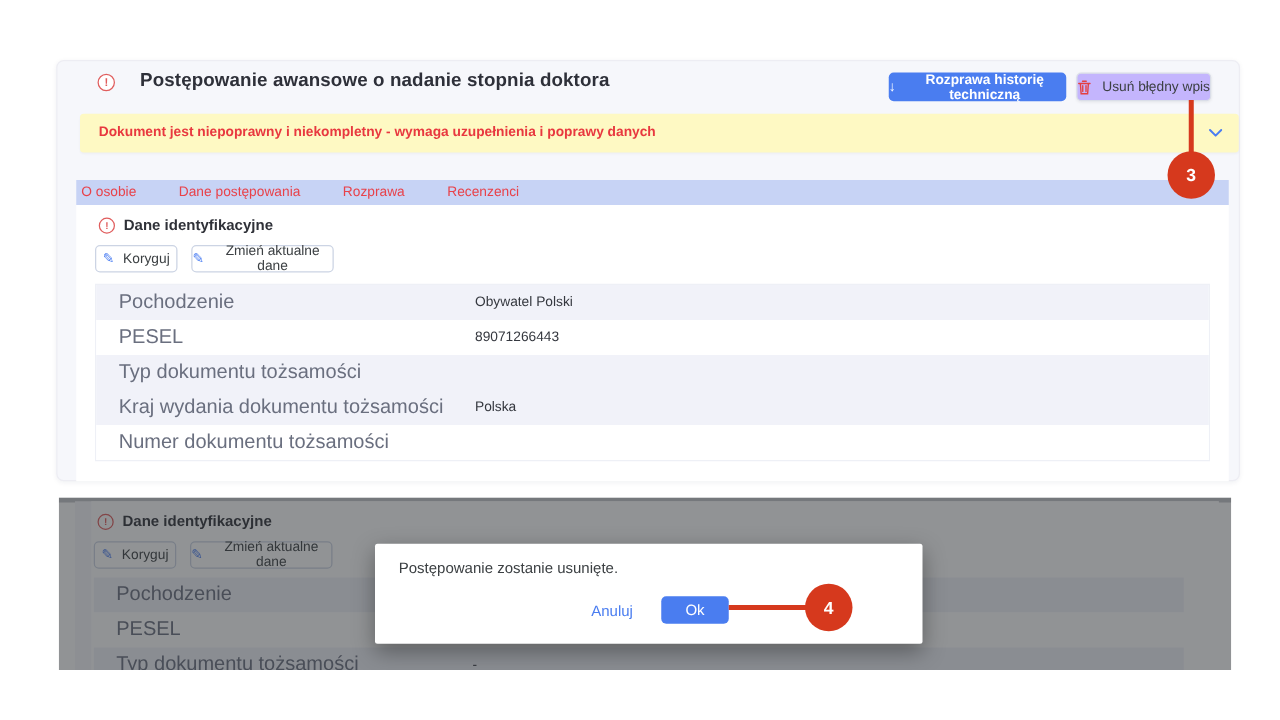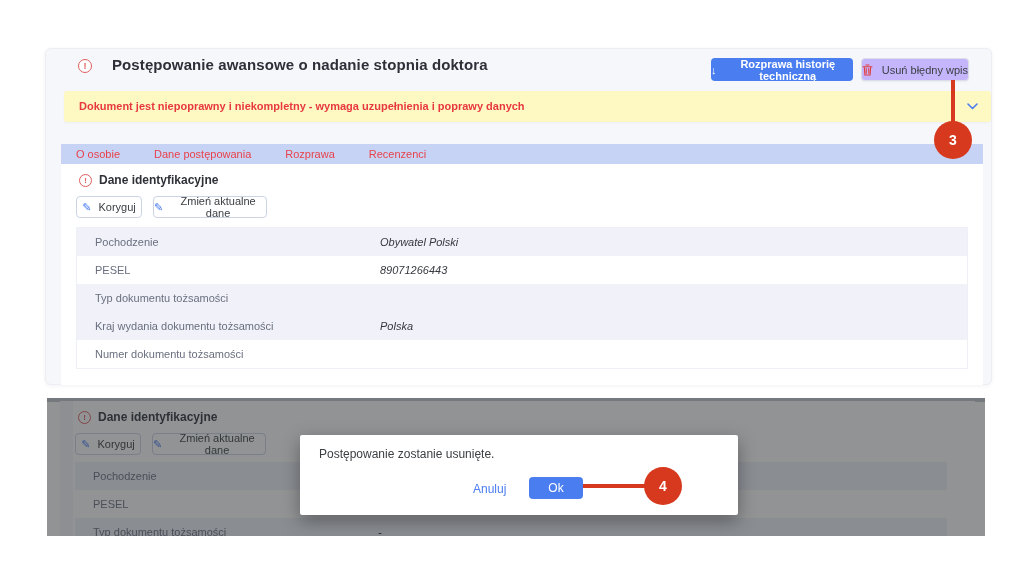--- a/index.html
+++ b/index.html
@@ -27,39 +27,39 @@
                 font-size:11px; color:#3c4043; font-weight:500; font-family:inherit; cursor:pointer;
                 box-shadow:0 1px 2px rgba(0,0,0,.05); }
 
   #alert-bar { left:18px; top:42px; width:927px; height:31px; background:#fef9c3;
                border-radius:3px; box-shadow:0 1px 2px rgba(0,0,0,.04); }
   #alert-text { position:absolute; left:15px; top:9px; font-size:11px; font-weight:bold; color:#e8383f; }
   #alert-chevron-cell { position:absolute; right:0; top:0; width:38px; height:31px;
                         border-left:1px solid #eef0f5; display:flex; align-items:center; justify-content:center; cursor:pointer; }
 
   #tabs-bar { left:15px; top:95px; width:922px; height:20px; background:#c7d3f5;
-              display:flex; align-items:center; padding-left:15px; gap:34px; }
+              display:flex; align-items:center; padding-left:4px; gap:34px; }
   .tab { font-size:11px; color:#e8424a; font-weight:500; cursor:pointer; white-space:nowrap; }
 
   #content-card { left:15px; top:115px; width:922px; height:221px; background:#ffffff; }
   #section-icon { left:18px; top:10px; width:13px; height:13px; font-size:8px; }
   #section-heading { left:38px; top:9px; font-size:12px; font-weight:bold; color:#2f3138; }
   .btn-outline { display:flex; align-items:center; justify-content:center; gap:7px;
                  background:#fff; border:1px solid #ccd4e4; border-radius:4px;
                  font-size:11px; color:#3c4043; font-family:inherit; cursor:pointer; }
   #correct-btn { left:15px; top:32px; width:66px; height:22px; }
   #change-btn  { left:92px; top:32px; width:114px; height:22px; }
   .pencil { color:#4a7df2; font-size:11px; line-height:1; }
 
   #detail-table { left:15px; top:63px; width:892px; border:1px solid #eef0f6; }
   .drow { height:28px; display:flex; align-items:center; position:relative; }
   .drow.striped { background:#f1f2f9; }
   .drow.plain { background:#ffffff; }
-  .drow .lbl { position:absolute; left:18px; font-size:11px; color:#6a6f7f; }
-  .drow .val { position:absolute; left:303px; font-size:11px; font-weight:500; color:#35383f;font-style:italic; }
+  .drow .lbl { position:absolute; left:18px; font-size:16px; color:#6a6f7f; }
+  .drow .val { position:absolute; left:303px; font-size:11px; font-weight:500; color:#35383f; }
 
   
   .callout-line { background:#d6391d; z-index:50; }
   .callout-circle { width:38px; height:38px; border-radius:50%; background:#d6391d;
                     color:#fff; font-size:14px; font-weight:bold;
                     display:flex; align-items:center; justify-content:center; z-index:51; }
   #callout3-line { left:951px; top:80px; width:4px; height:44px; }
   #callout3-circle { left:934px; top:121px; }
 
   

